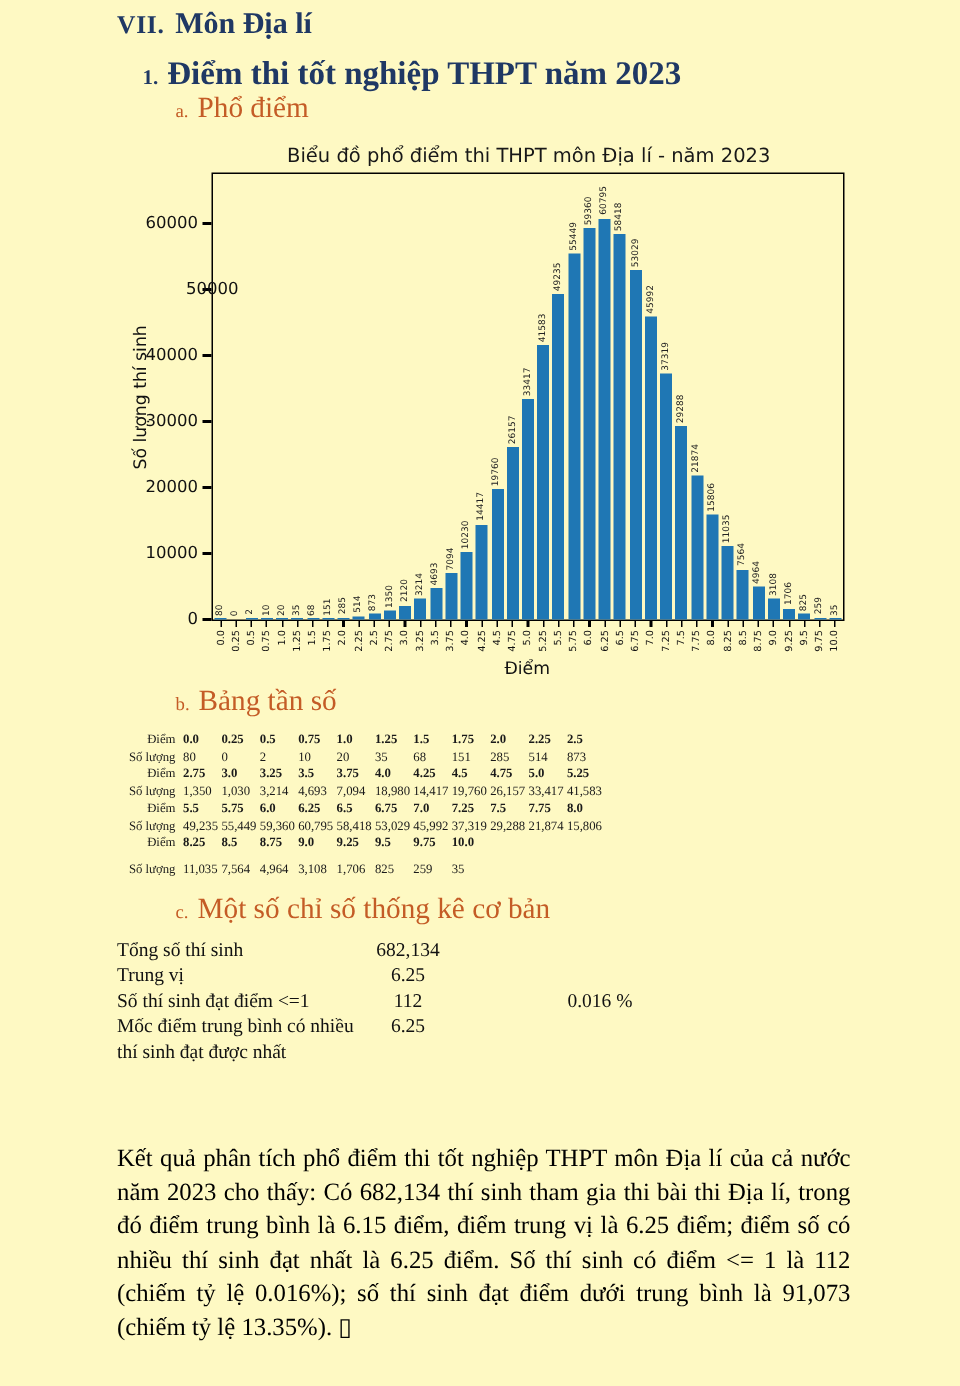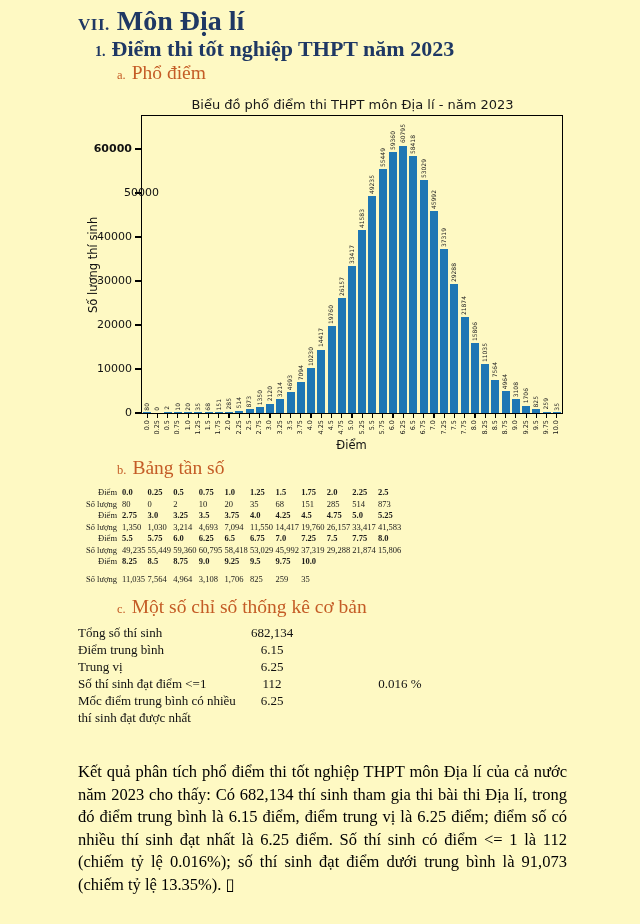--- a/index.html
+++ b/index.html
@@ -5,21 +5,21 @@
   * { margin:0; padding:0; box-sizing:content-box; }
   html,body { background:#ffffff; }
   #page {
     position:relative; width:640px; height:924px; background:#fef9c3;
     font-family:"Liberation Serif", serif; color:#000; overflow:hidden;
   }
   
   .h1 { position:absolute; left:78px; top:5px; display:flex; align-items:baseline; gap:7px;
         color:var(--navy); font-weight:bold; }
   .h1 .num { font-size:17px; letter-spacing:0.5px; }
-  .h1 .ttl { font-size:28px; }
+  .h1 .ttl { font-size:20px; }
   .h2 { position:absolute; left:95px; top:36px; display:flex; align-items:baseline; gap:6px;
         color:var(--navy); font-weight:bold; }
   .h2 .num { font-size:14px; }
   .h2 .ttl { font-size:22px; }
   .h3 { position:absolute; display:flex; align-items:baseline; gap:6px; color:var(--orange); }
   .h3 .num { font-size:12.5px; }
   .h3 .ttl { font-size:19.5px; }
   #sec-a { left:117px; top:62px; }
   #sec-b { left:117px; top:457px; }
   #sec-c { left:117px; top:596px; }
@@ -261,21 +261,21 @@
       <div class="ytick-label" style="top: 266px;">10000</div>
       <div class="ytick" style="top: 228.3px;"></div>
       <div class="ytick-label" style="top: 222px;">20000</div>
       <div class="ytick" style="top: 184.3px;"></div>
       <div class="ytick-label" style="top: 178px;">30000</div>
       <div class="ytick" style="top: 140.3px;"></div>
       <div class="ytick-label" style="top: 134px;">40000</div>
       <div class="ytick" style="top: 96.3px;"></div>
       <div class="ytick-label" style="top: 90px; margin-left: 27px;">50000</div>
       <div class="ytick" style="top: 52.3px;"></div>
-      <div class="ytick-label" style="top: 46px; font-weight: bold;">60000</div>
+      <div class="ytick-label" style="top: 46px;">60000</div>
     </div>
 
   <div class="h3" id="sec-b">
     <span class="num">b.</span>
     <span class="ttl">Bảng tần số</span>
   </div>
 
   <div id="freq-table">
       <div class="frow score">
         <div class="flab">Điểm</div>
@@ -319,21 +319,21 @@
         <div class="fcell">5.0</div>
         <div class="fcell">5.25</div>
       </div>
       <div class="frow count">
         <div class="flab">Số lượng</div>
         <div class="fcell">1,350</div>
         <div class="fcell">1,030</div>
         <div class="fcell">3,214</div>
         <div class="fcell">4,693</div>
         <div class="fcell">7,094</div>
-        <div class="fcell">11,550</div>
+        <div class="fcell">18,980</div>
         <div class="fcell">14,417</div>
         <div class="fcell">19,760</div>
         <div class="fcell">26,157</div>
         <div class="fcell">33,417</div>
         <div class="fcell">41,583</div>
       </div>
       <div class="frow score">
         <div class="flab">Điểm</div>
         <div class="fcell">5.5</div>
         <div class="fcell">5.75</div>
@@ -396,25 +396,20 @@
     <span class="ttl">Một số chỉ số thống kê cơ bản</span>
   </div>
 
   <div id="stats">
       <div class="srow">
         <div class="slab">Tổng số thí sinh</div>
         <div class="sval">682,134</div>
         <div class="spct"></div>
       </div>
       <div class="srow">
-        <div class="slab">Điểm trung bình</div>
-        <div class="sval">6.15</div>
-        <div class="spct"></div>
-      </div>
-      <div class="srow">
         <div class="slab">Trung vị</div>
         <div class="sval">6.25</div>
         <div class="spct"></div>
       </div>
       <div class="srow">
         <div class="slab">Số thí sinh đạt điểm &lt;=1</div>
         <div class="sval">112</div>
         <div class="spct">0.016 %</div>
       </div>
       <div class="srow">

